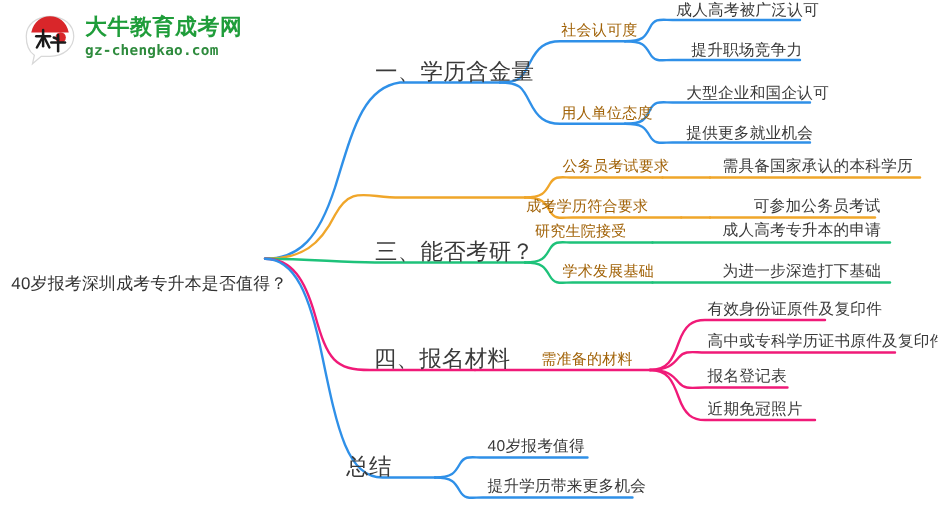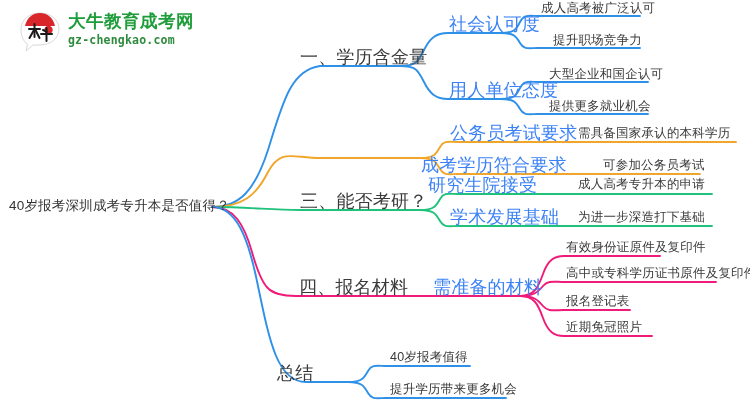--- a/index.html
+++ b/index.html
@@ -31,23 +31,24 @@
     position: absolute;
     white-space: nowrap;
     color: #3b3b3b;
     font-size: 13px;
     line-height: 15px;
     letter-spacing: 0.2px;
   }
   .node.root {
     font-size: 13.5px;
     color: #333333;
+    margin-top: 21px;
   }
   .node.lvl1 { font-size: 18px; color: #3a3a3a; }
-  .node.lvl2 { font-size: 18px; color: #3b82f6; }
+  .node.lvl2 { font-size: 12px; color: #a16207; }
   .node.lvl3 { font-size: 12.5px; color: #3a3a3a; }
 
   
   #logo {
     position: absolute;
     left: 18px;
     top: 8px;
     width: 180px;
     height: 48px;
   }

